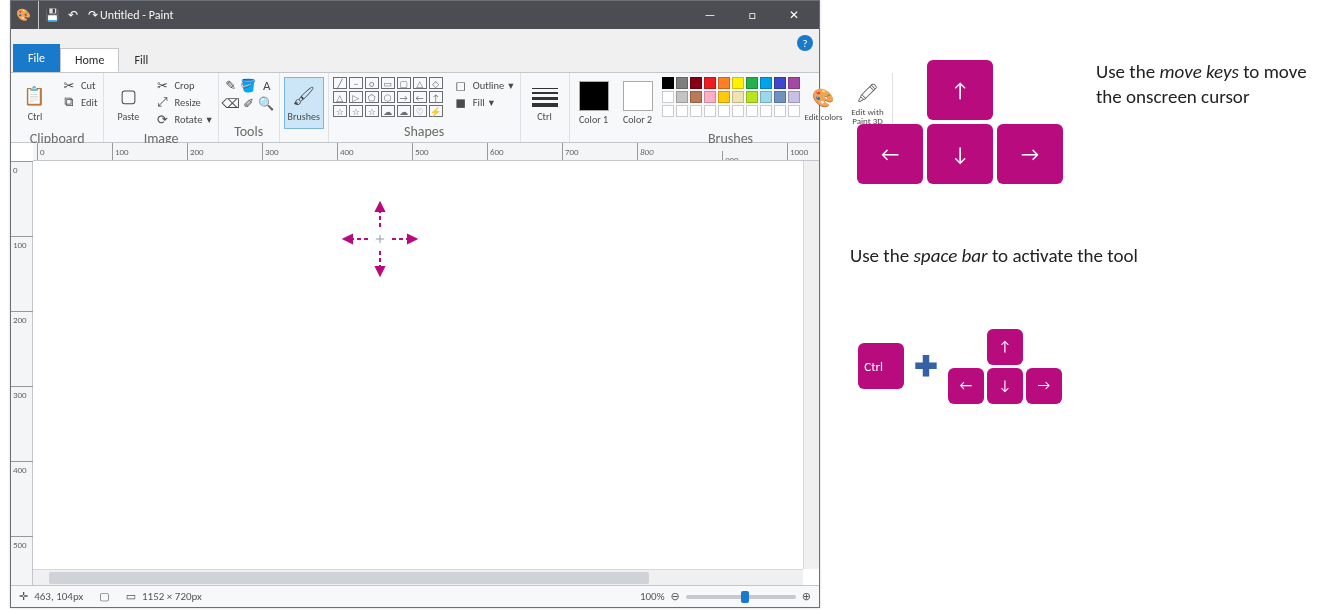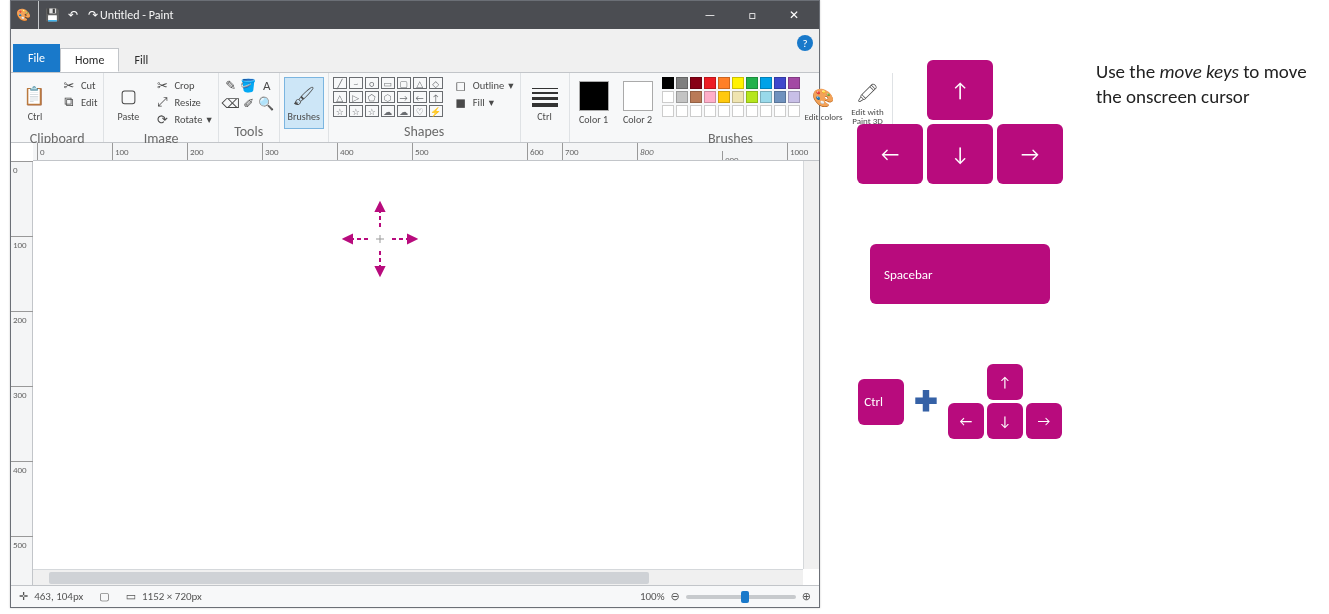--- a/index.html
+++ b/index.html
@@ -388,21 +388,21 @@
       </div>
       <div class="mark" style="left: 229px;">
         <span>300</span>
       </div>
       <div class="mark" style="left: 304px;">
         <span>400</span>
       </div>
       <div class="mark" style="left: 379px;">
         <span>500</span>
       </div>
-      <div class="mark" style="left: 454px; margin-left: 40px;">
+      <div class="mark" style="left: 454px;">
         <span>600</span>
       </div>
       <div class="mark" style="left: 529px;">
         <span>700</span>
       </div>
       <div class="mark" style="left: 604px; font-style: italic;">
         <span>800</span>
       </div>
       <div class="mark" style="left: 689px; margin-top: 8px;">
         <span>900</span>
@@ -494,22 +494,22 @@
         <div class="key k-down">↓</div>
         <div class="key k-right">→</div>
       </div>
     </div>
     <div class="txt">
       <span>Use the </span><em>move keys</em><span> to move the onscreen cursor</span>
     </div>
   </div>
 
   <div class="irow">
-    <div class="keys">
-      <div class="key spacebar">Spacebar</div>
+    <div class="txt">
+      <span>Use the </span><em>space bar</em><span> to activate the tool</span>
     </div>
   </div>
 
   <div class="irow">
     <div class="keys">
       <div class="ctrlset">
         <div class="key ctrl">Ctrl</div>
         <div class="plus">✚</div>
         <div class="miniarrows">
           <div class="key mu">↑</div>

